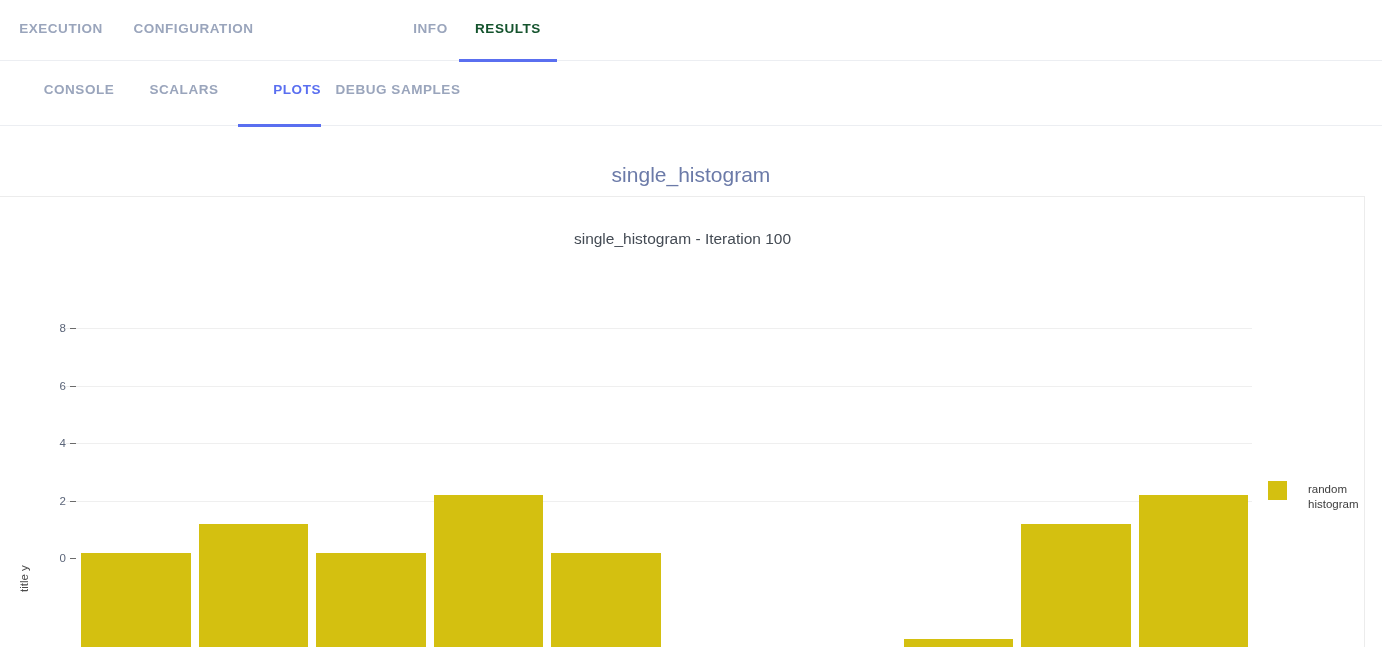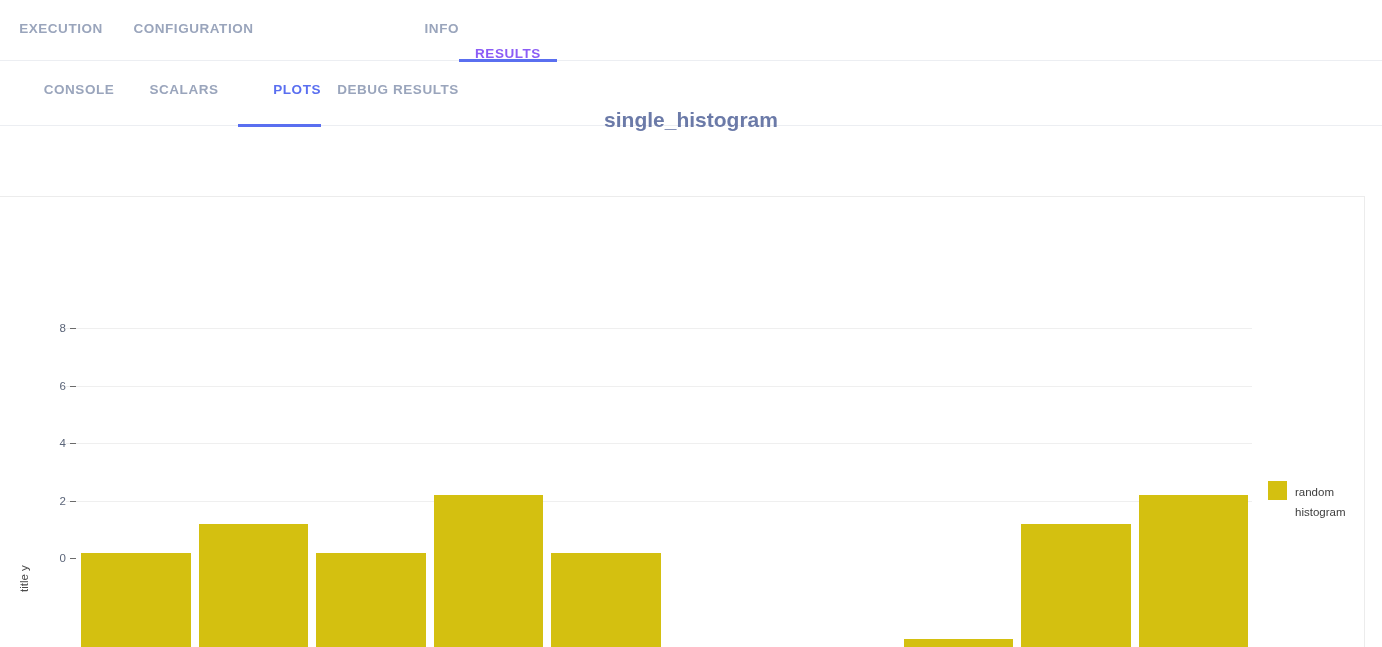--- a/index.html
+++ b/index.html
@@ -17,21 +17,21 @@
     position: absolute; left:0; top:0; width:1382px; height:61px;
     border-bottom: 1px solid #eceef2;
   }
   .main-tabs .tab {
     position: absolute; top: 0; height: 61px;
     display: flex; align-items: flex-start; justify-content: center;
     padding-top: 21px;
     font-size: 13.5px; font-weight: 700; letter-spacing: .55px;
     color: #9aa5bc; cursor: pointer; white-space: nowrap;
   }
-  .main-tabs .tab.active { color: #8b5cf6; align-items: flex-end; }
+  .main-tabs .tab.active { color: #14532d; }
   .main-tabs .tab .ink {
     position: absolute; left: 0; right: 0; bottom: -1px; height: 3px;
     background: #5a6ff0; display: none;
   }
   .main-tabs .tab.active .ink { display: block; }
 
   
   .sub-tabs {
     position: absolute; left:0; top:61px; width:1382px; height:65px;
     border-bottom: 1px solid #eceef2;
@@ -45,23 +45,23 @@
   }
   .sub-tabs .tab.active { color:#5a6ff0;justify-content:flex-end; }
   .sub-tabs .tab .ink {
     position:absolute; left:0; right:0; bottom:-1px; height:3px;
     background:#5a6ff0; display:none;
   }
   .sub-tabs .tab.active .ink { display:block; }
 
   
   .page-title {
-    position:absolute; left:0; top:108px; width:1382px; height:70px;
-    display:flex; align-items:flex-start; justify-content:center;
-    font-size: 21px; color:#6b7aa8; font-weight:700;
+    position:absolute; left:0; top:140px; width:1382px; height:70px;
+    display:flex; align-items:center; justify-content:center;
+    font-size: 21px; color:#6b7aa8; font-weight:400;
   }
 
   
   .plot-card {
     position:absolute; left:0; top:196px; width:1365px; height:451px;
     border-top:1px solid #ececec;
     border-right:1px solid #ececec;
     background:#fff;
   }
   .chart-title {
@@ -93,72 +93,73 @@
     white-space:nowrap;
   }
 
   
   .legend { position:absolute; left:1268px; top:284px; width:100px; }
   .legend-swatch {
     position:absolute; left:0; top:0; width:19px; height:19px;
     background:#d4c010;
   }
   .legend-label {
-    position:absolute; left:27px; top:1px; width:70px;
-    font-size:11.5px; color:#3d3d3d; line-height:20px;
+    position:absolute; left:40px; top:1px; width:70px;
+    font-size:11.5px; color:#3d3d3d; line-height:15px;
   }
 
   
   .scroll-track {
     position:absolute; right:0; top:196px; width:14px; height:451px;
     background:#fff;
   }
 </style>
 </head>
 <body>
 
 <div class="app">
 
   <div class="main-tabs" id="main-tabs">
       <div class="tab" style="left: 0px; width: 122px;">
         <span>EXECUTION</span>
       </div>
       <div class="tab" style="left: 122px; width: 143px; justify-content: center;">
         <span>CONFIGURATION</span>
       </div>
-      <div class="tab" style="left: 384px; width: 75px; justify-content: flex-end;">
+      <div class="tab" style="left: 393px; width: 75px;">
         <span>INFO</span>
       </div>
       <div class="tab active" style="left: 459px; width: 98px;">
         <span>RESULTS</span>
         <span class="ink"></span>
       </div>
     </div>
 
   <div class="sub-tabs" id="sub-tabs">
       <div class="tab" style="left: 133px; width: 102px;">
         <span>SCALARS</span>
       </div>
       <div class="tab" style="left: 28px; width: 102px;">
         <span>CONSOLE</span>
       </div>
       <div class="tab active" style="left: 238px; width: 83px;">
         <span>PLOTS</span>
         <span class="ink"></span>
       </div>
       <div class="tab" style="left: 323px; width: 150px;">
-        <span>DEBUG RESULTS</span>
+        <span>DEBUG SAMPLES</span>
       </div>
     </div>
 
   <div class="page-title">
     <span>single_histogram</span>
   </div>
 
   <div class="plot-card">
+    <div class="chart-title">single_histogram - Iteration 100</div>
 
     <div id="gridlines">
         <div class="gridline" style="top: 303.5px; left: 66px;"></div>
         <div class="gridline" style="top: 246px; left: 66px;"></div>
         <div class="gridline" style="top: 188.5px; left: 66px;"></div>
         <div class="gridline" style="top: 131px; left: 66px;"></div>
       </div>
 
     <div id="yticks">
         <div class="tick-y" style="top: 361px;"></div>

